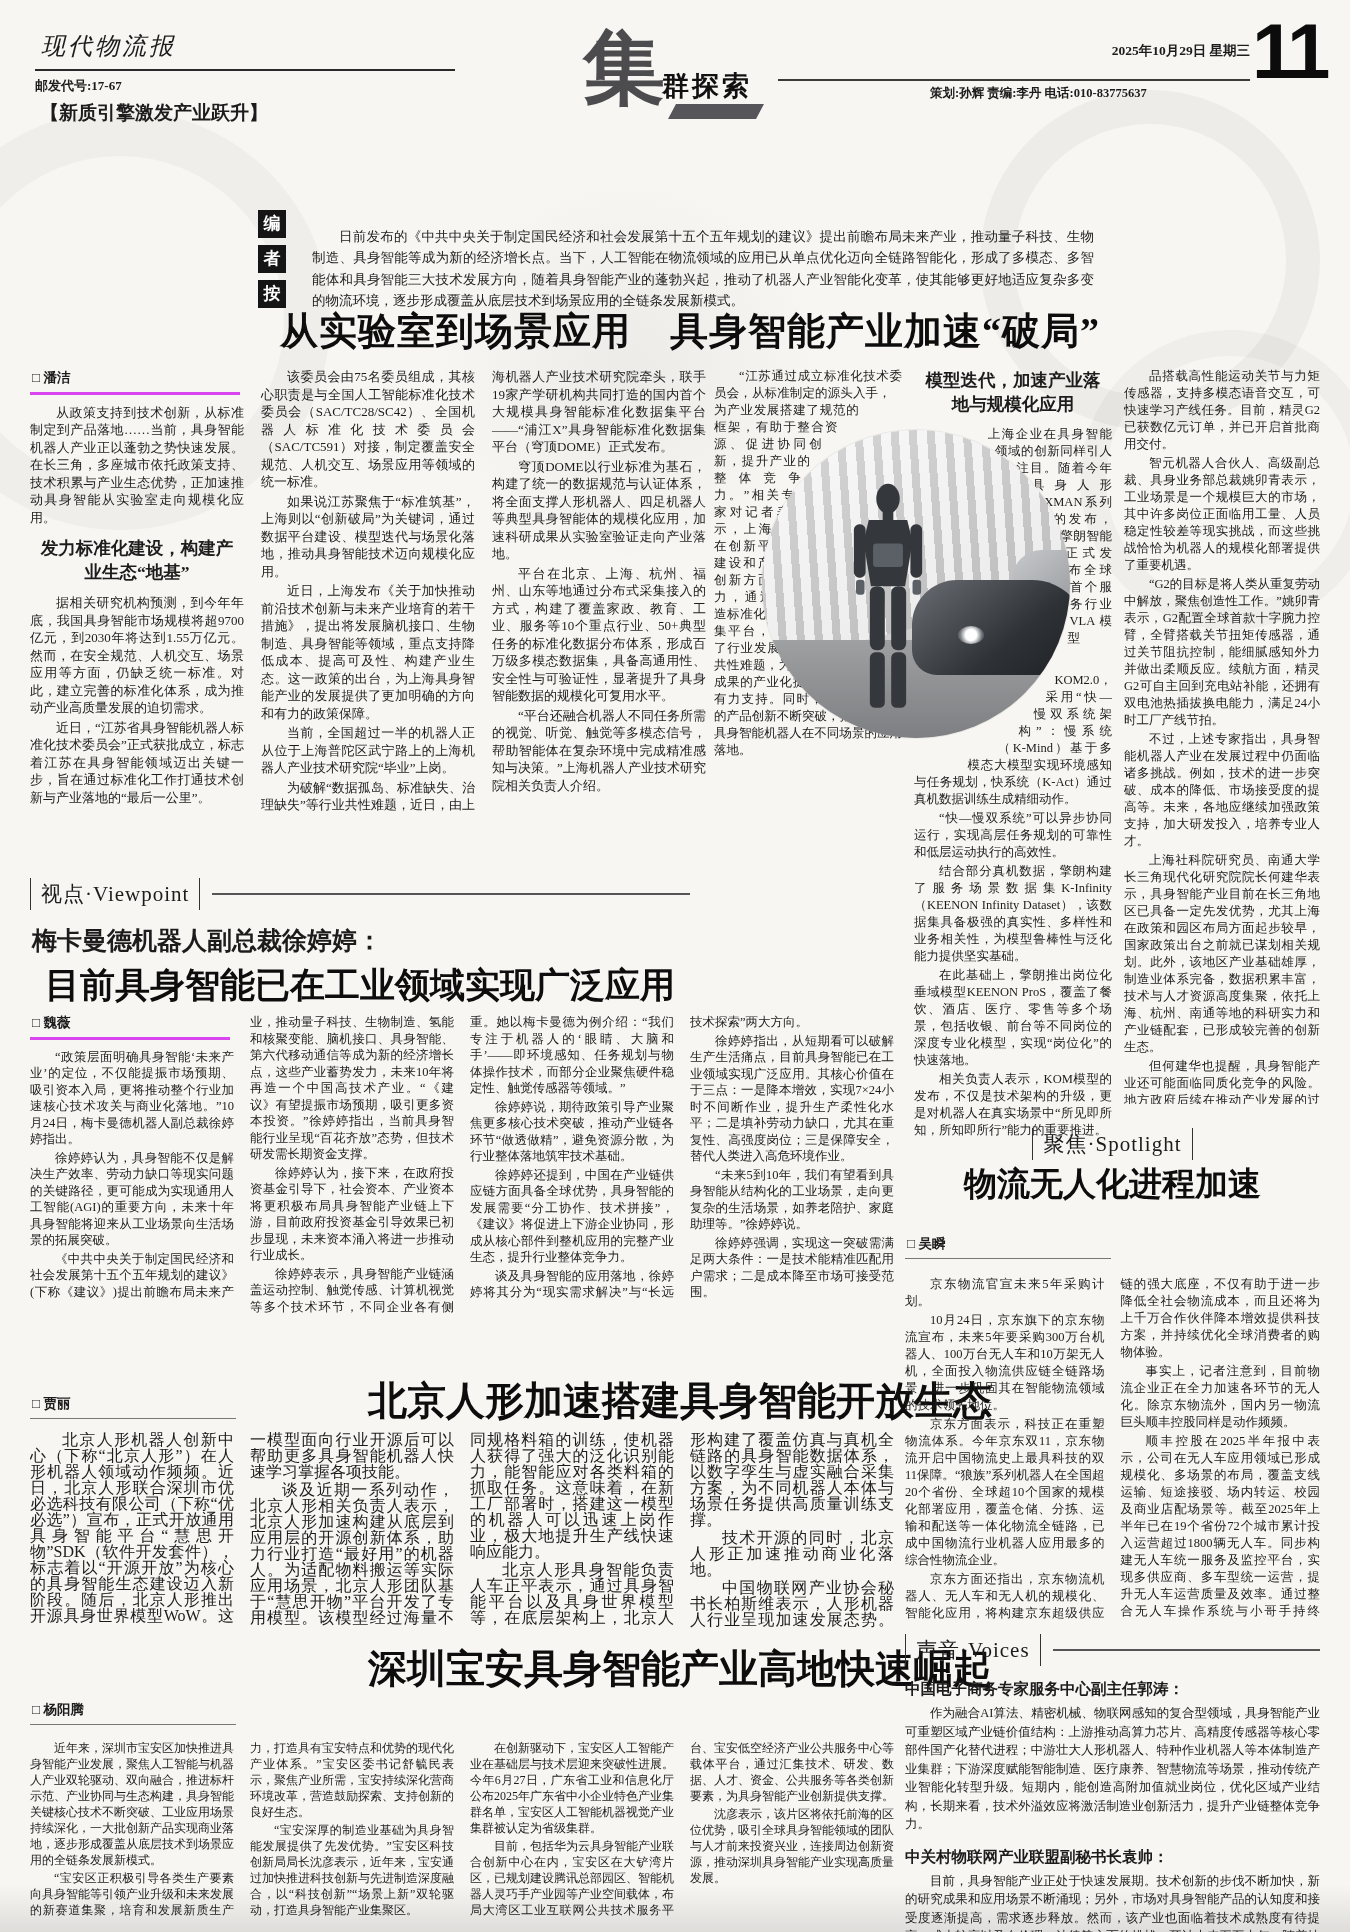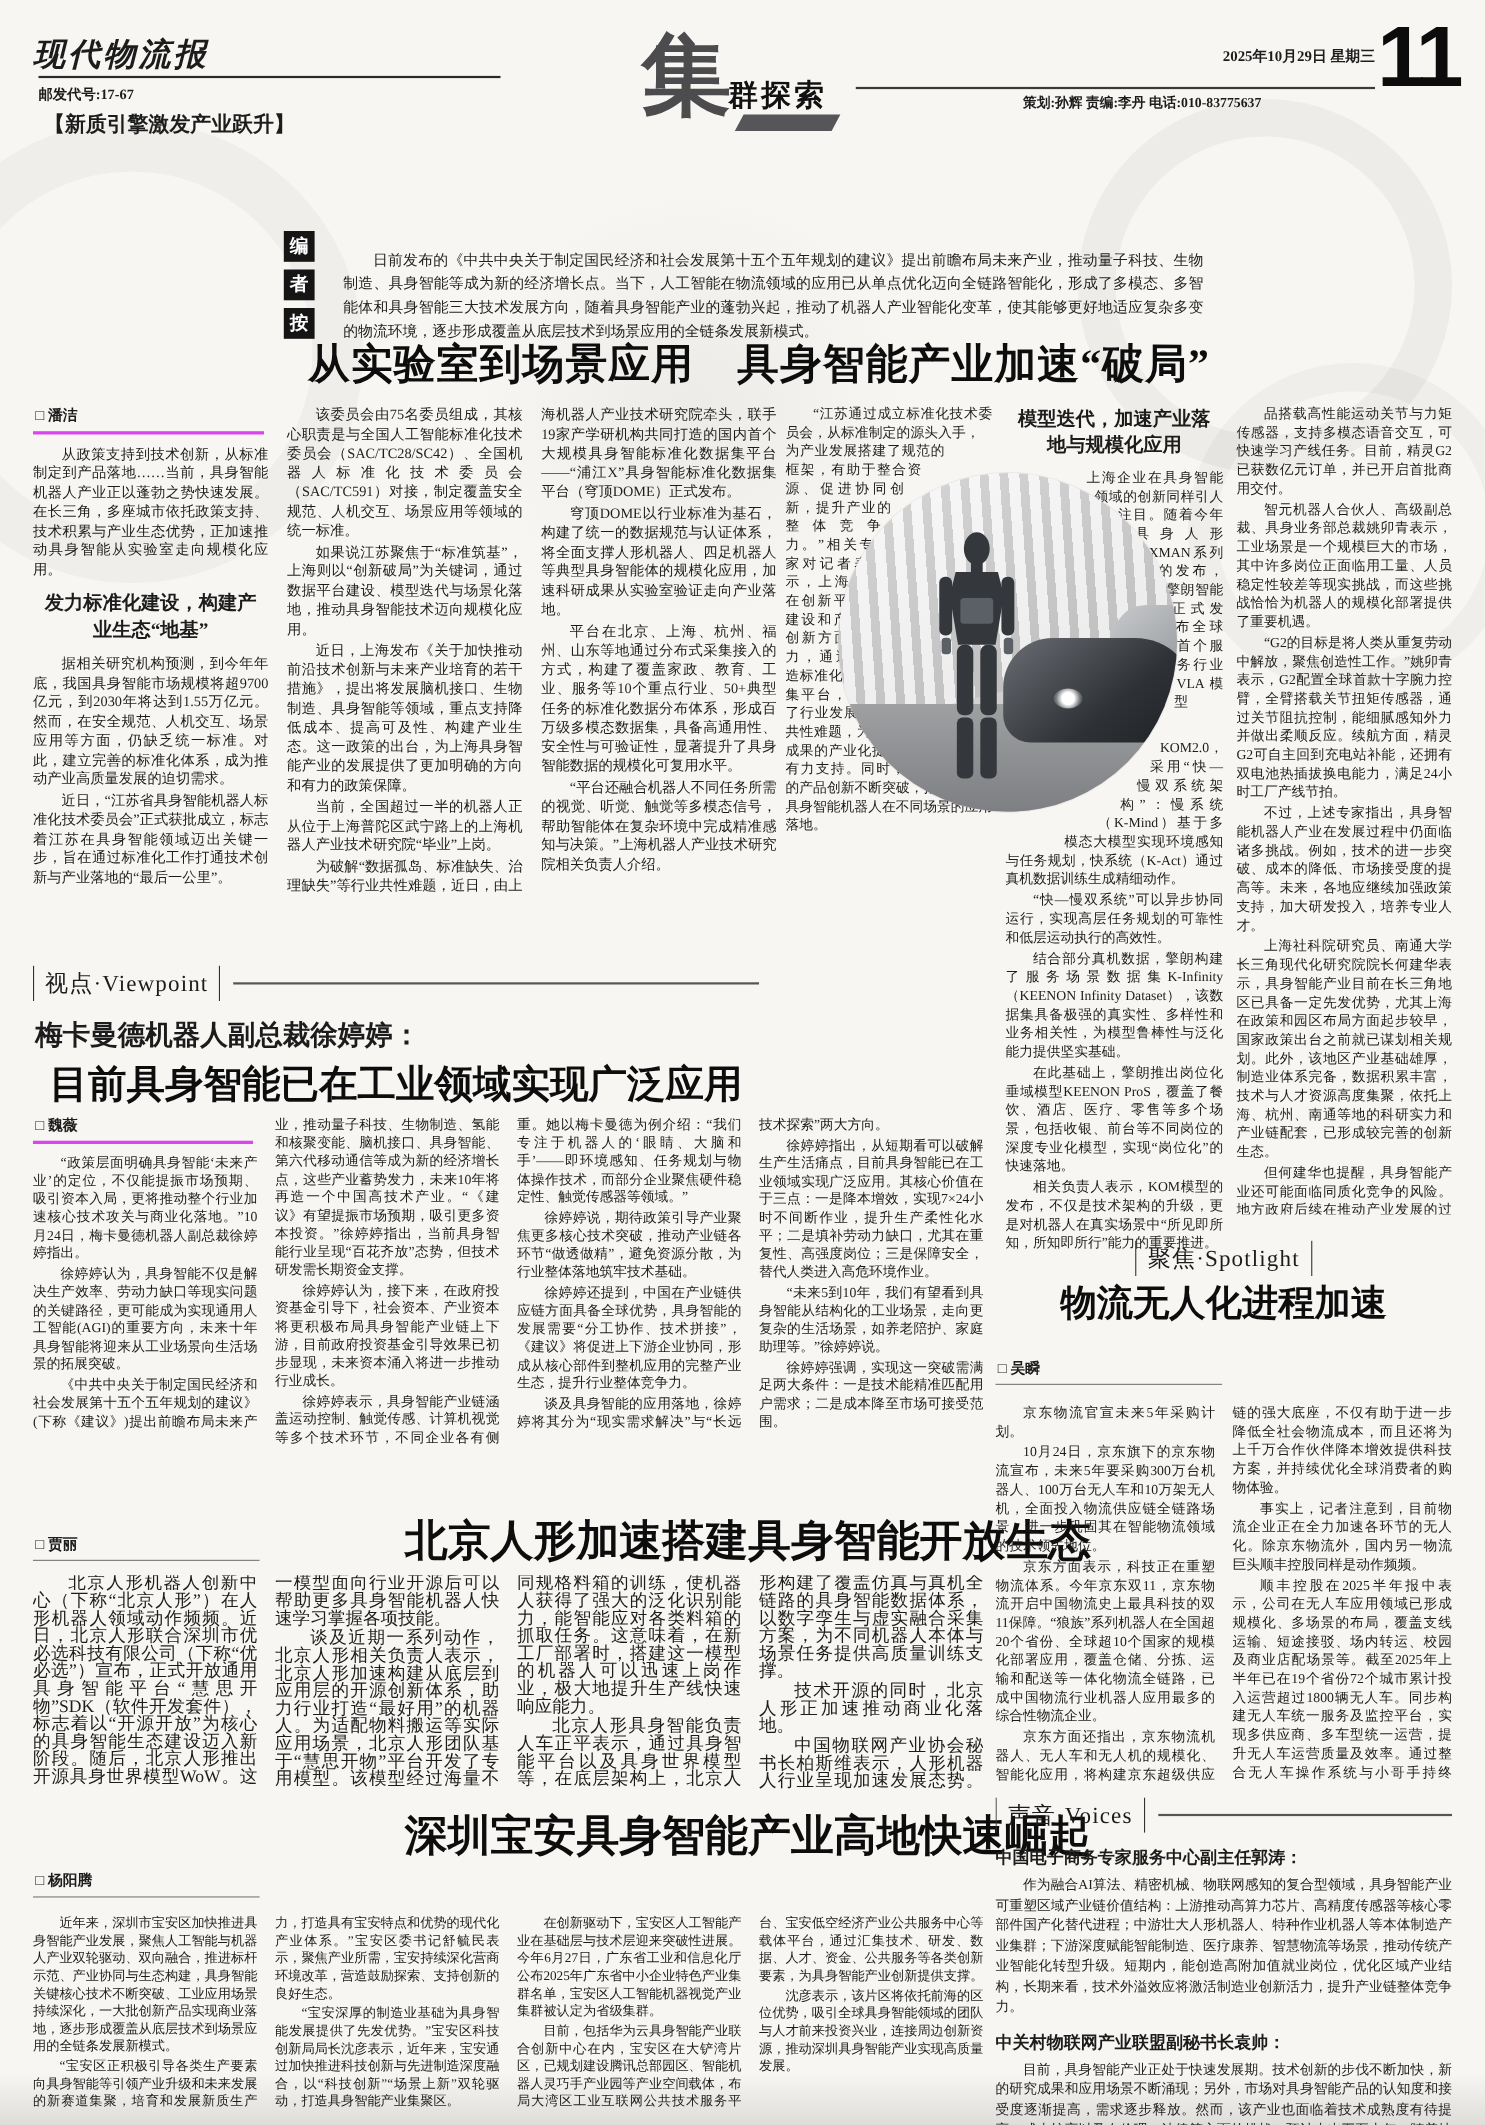--- a/index.html
+++ b/index.html
@@ -8,21 +8,21 @@
   [data-name]{box-sizing:border-box;}
   
   .wm{position:absolute;border-radius:50%;pointer-events:none;}
   .wm1{left:-90px;top:110px;width:420px;height:420px;border:46px solid rgba(60,60,60,.045);}
   .wm2{left:980px;top:90px;width:340px;height:340px;border:34px solid rgba(60,60,60,.05);}
   .wm3{left:420px;top:160px;width:420px;height:420px;background:radial-gradient(circle,rgba(90,90,90,.07),rgba(90,90,90,0) 65%);}
   .wm4{left:1080px;top:330px;width:300px;height:300px;border:26px solid rgba(60,60,60,.04);}
   .bottom-band{position:absolute;left:0;top:1884px;width:1350px;height:48px;
         background:linear-gradient(rgba(0,0,0,0),rgba(0,0,0,.10));}
   
-  .mh-paper{position:absolute;left:30px;top:30px;font-size:29px;font-weight:700;font-style:italic;letter-spacing:3px;}
+  .mh-paper{position:absolute;left:41px;top:30px;font-size:24px;font-weight:400;font-style:italic;letter-spacing:3px;}
   .mh-rule{position:absolute;left:35px;top:69px;width:420px;height:1.5px;background:#2a2a2a;}
   .mh-postal{position:absolute;left:35px;top:77px;font-size:13px;font-weight:700;}
   .mh-big{position:absolute;left:583px;top:28px;font-size:82px;line-height:82px;font-weight:700;color:#4c4c4e;}
   .mh-sec{position:absolute;left:662px;top:68px;font-size:27px;font-weight:900;letter-spacing:3px;color:#111;}
   .mh-line{position:absolute;left:778px;top:79px;width:472px;height:2px;background:#3a3a3a;}
   .mh-par{position:absolute;left:672px;top:104px;width:88px;height:15px;background:#55555a;transform:skewX(-28deg);}
   .mh-date{position:absolute;left:990px;top:42px;width:260px;text-align:right;font-size:13.5px;font-weight:700;}
   .mh-credits{position:absolute;left:930px;top:85px;width:320px;text-align:left;font-size:12.5px;font-weight:700;}
   .mh-pagenum{position:absolute;left:1252px;top:10px;font-size:78px;line-height:82px;font-weight:900;
         font-family:"Liberation Sans","DejaVu Sans",sans-serif;letter-spacing:-4px;color:#0c0c0c;}

